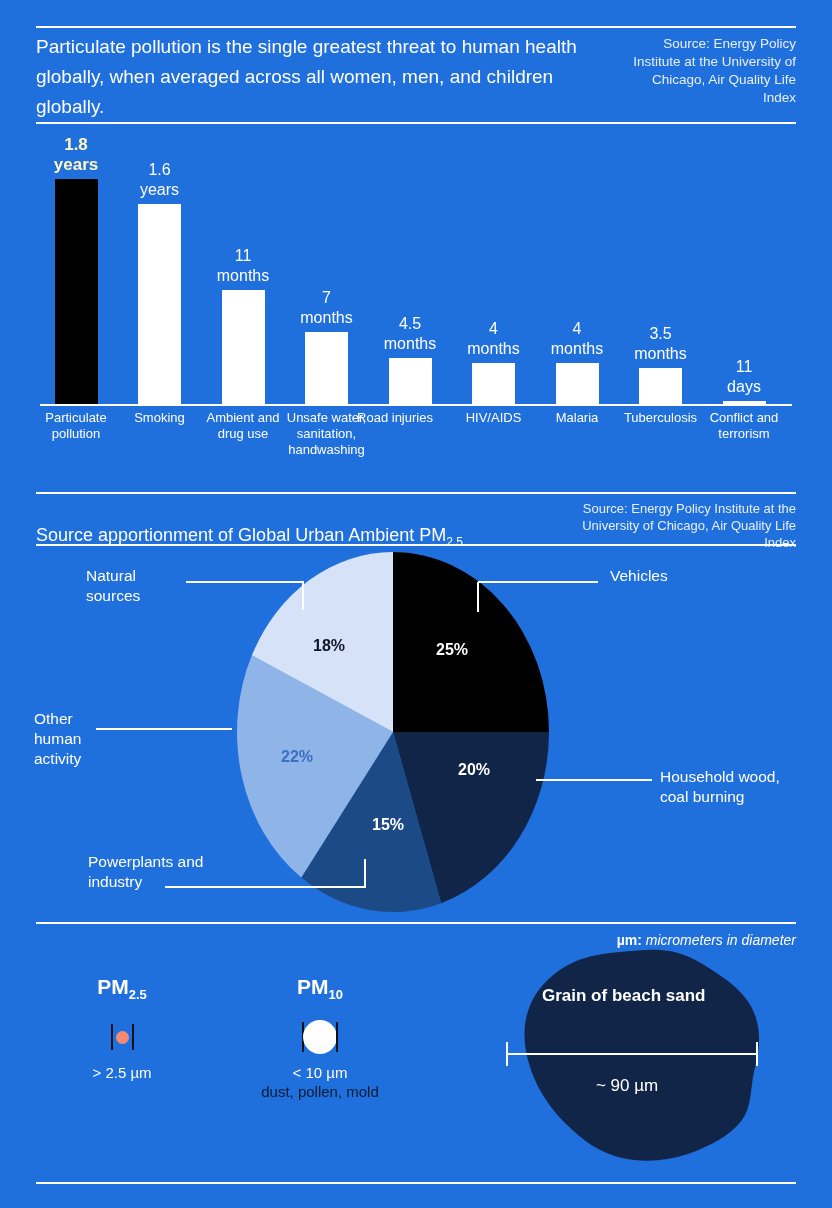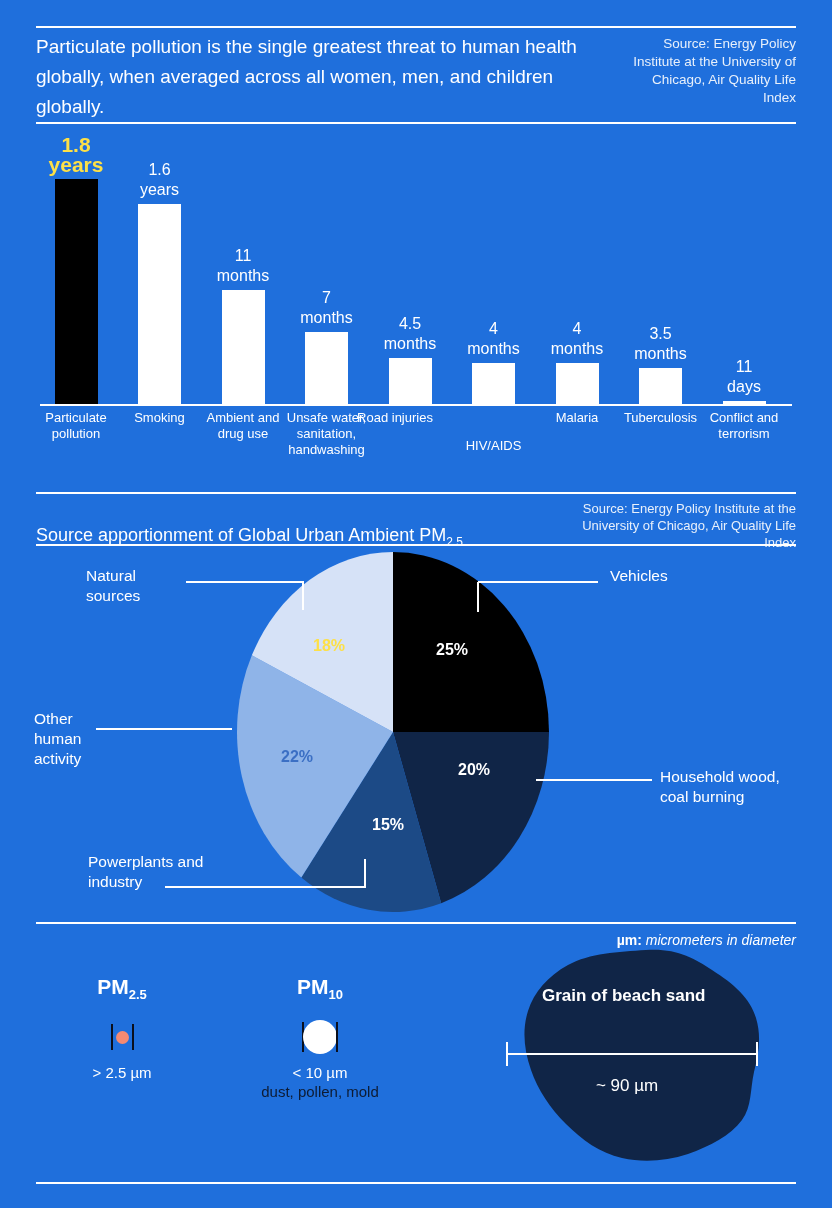--- a/index.html
+++ b/index.html
@@ -36,21 +36,21 @@
   .bars { position: absolute; left: 0; top: 0; width: 760px; height: 275px; }
   .bar-col {
     position: absolute; bottom: 0; width: 84px;
     display: flex; flex-direction: column; align-items: center; justify-content: flex-end;
     height: 275px;
   }
   .bar-val {
     color: #ffffff; font-size: 16px; line-height: 20px; text-align: center;
     margin-bottom: 4px; white-space: pre-line;
   }
-  .bar-col.highlight .bar-val { color: #fde047; font-weight: bold; font-size: 21px; }
+  .bar-col.highlight .bar-val { color: #fef9c3; font-weight: bold; font-size: 17px; }
   .bar-rect { width: 43px; background: #ffffff; }
   .bar-col.highlight .bar-rect { background: #000000; }
   .axis-line { position: absolute; left: 4px; top: 274px; width: 752px; height: 2px; background: #ffffff; }
   .bar-labels { position: absolute; left: 0; top: 280px; width: 760px; height: 62px; }
   .bar-label {
     position: absolute; width: 90px; text-align: center;
     color: #ffffff; font-size: 13px; line-height: 16px;
   }
 
   
@@ -151,21 +151,21 @@
           <div class="bar-rect" style="height: 3.8713px;"></div>
         </div>
       </div>
     <div class="axis-line"></div>
     <div class="bar-labels" id="bar-labels">
         <div class="bar-label" style="left: -5px;">Particulate pollution</div>
         <div class="bar-label" style="left: 78.5px;">Smoking</div>
         <div class="bar-label" style="left: 162px;">Ambient and drug use</div>
         <div class="bar-label" style="left: 245.5px;">Unsafe water, sanitation, handwashing</div>
         <div class="bar-label" style="left: 314px;">Road injuries</div>
-        <div class="bar-label" style="left: 412.5px; margin-top: 28px;">HIV/AIDS</div>
+        <div class="bar-label" style="left: 412.5px;">HIV/AIDS</div>
         <div class="bar-label" style="left: 496px;">Malaria</div>
         <div class="bar-label" style="left: 579.5px;">Tuberculosis</div>
         <div class="bar-label" style="left: 663px;">Conflict and terrorism</div>
       </div>
   </div>
 
   <div class="rule" style="top:492px;"></div>
 
   <div class="pie-head">
     <div class="pie-title"><span>Source apportionment of Global Urban Ambient PM</span><sub>2.5</sub></div>
@@ -199,21 +199,21 @@
 activity</div>
     <div class="cal-label" style="left:660px; top:215px; white-space:pre-line;">Household wood,
 coal burning</div>
     <div class="cal-label" style="left:88px; top:300px; white-space:pre-line;">Powerplants and
 industry</div>
 
     <div class="pct" style="left:436px; top:89px; color:#ffffff;">25%</div>
     <div class="pct" style="left:458px; top:209px; color:#ffffff;">20%</div>
     <div class="pct" style="left:372px; top:264px; color:#ffffff;">15%</div>
     <div class="pct" style="left:281px; top:196px; color:#3b6fc4;">22%</div>
-    <div class="pct" style="left:313px; top:85px; color:#fde047;">18%</div>
+    <div class="pct" style="left:313px; top:85px; color:#0f172a;">18%</div>
   </div>
 
   <div class="rule" style="top:922px;"></div>
 
   <div class="umnote"><b>µm:</b> <i>micrometers in diameter</i></div>
 
   <div class="pm-block" style="left:32px; top:975px; width:180px;">
     <div class="pm-title"><span>PM</span><sub>2.5</sub></div>
     <div class="particle-row">
       <span class="tick" style="height:26px;"></span>

